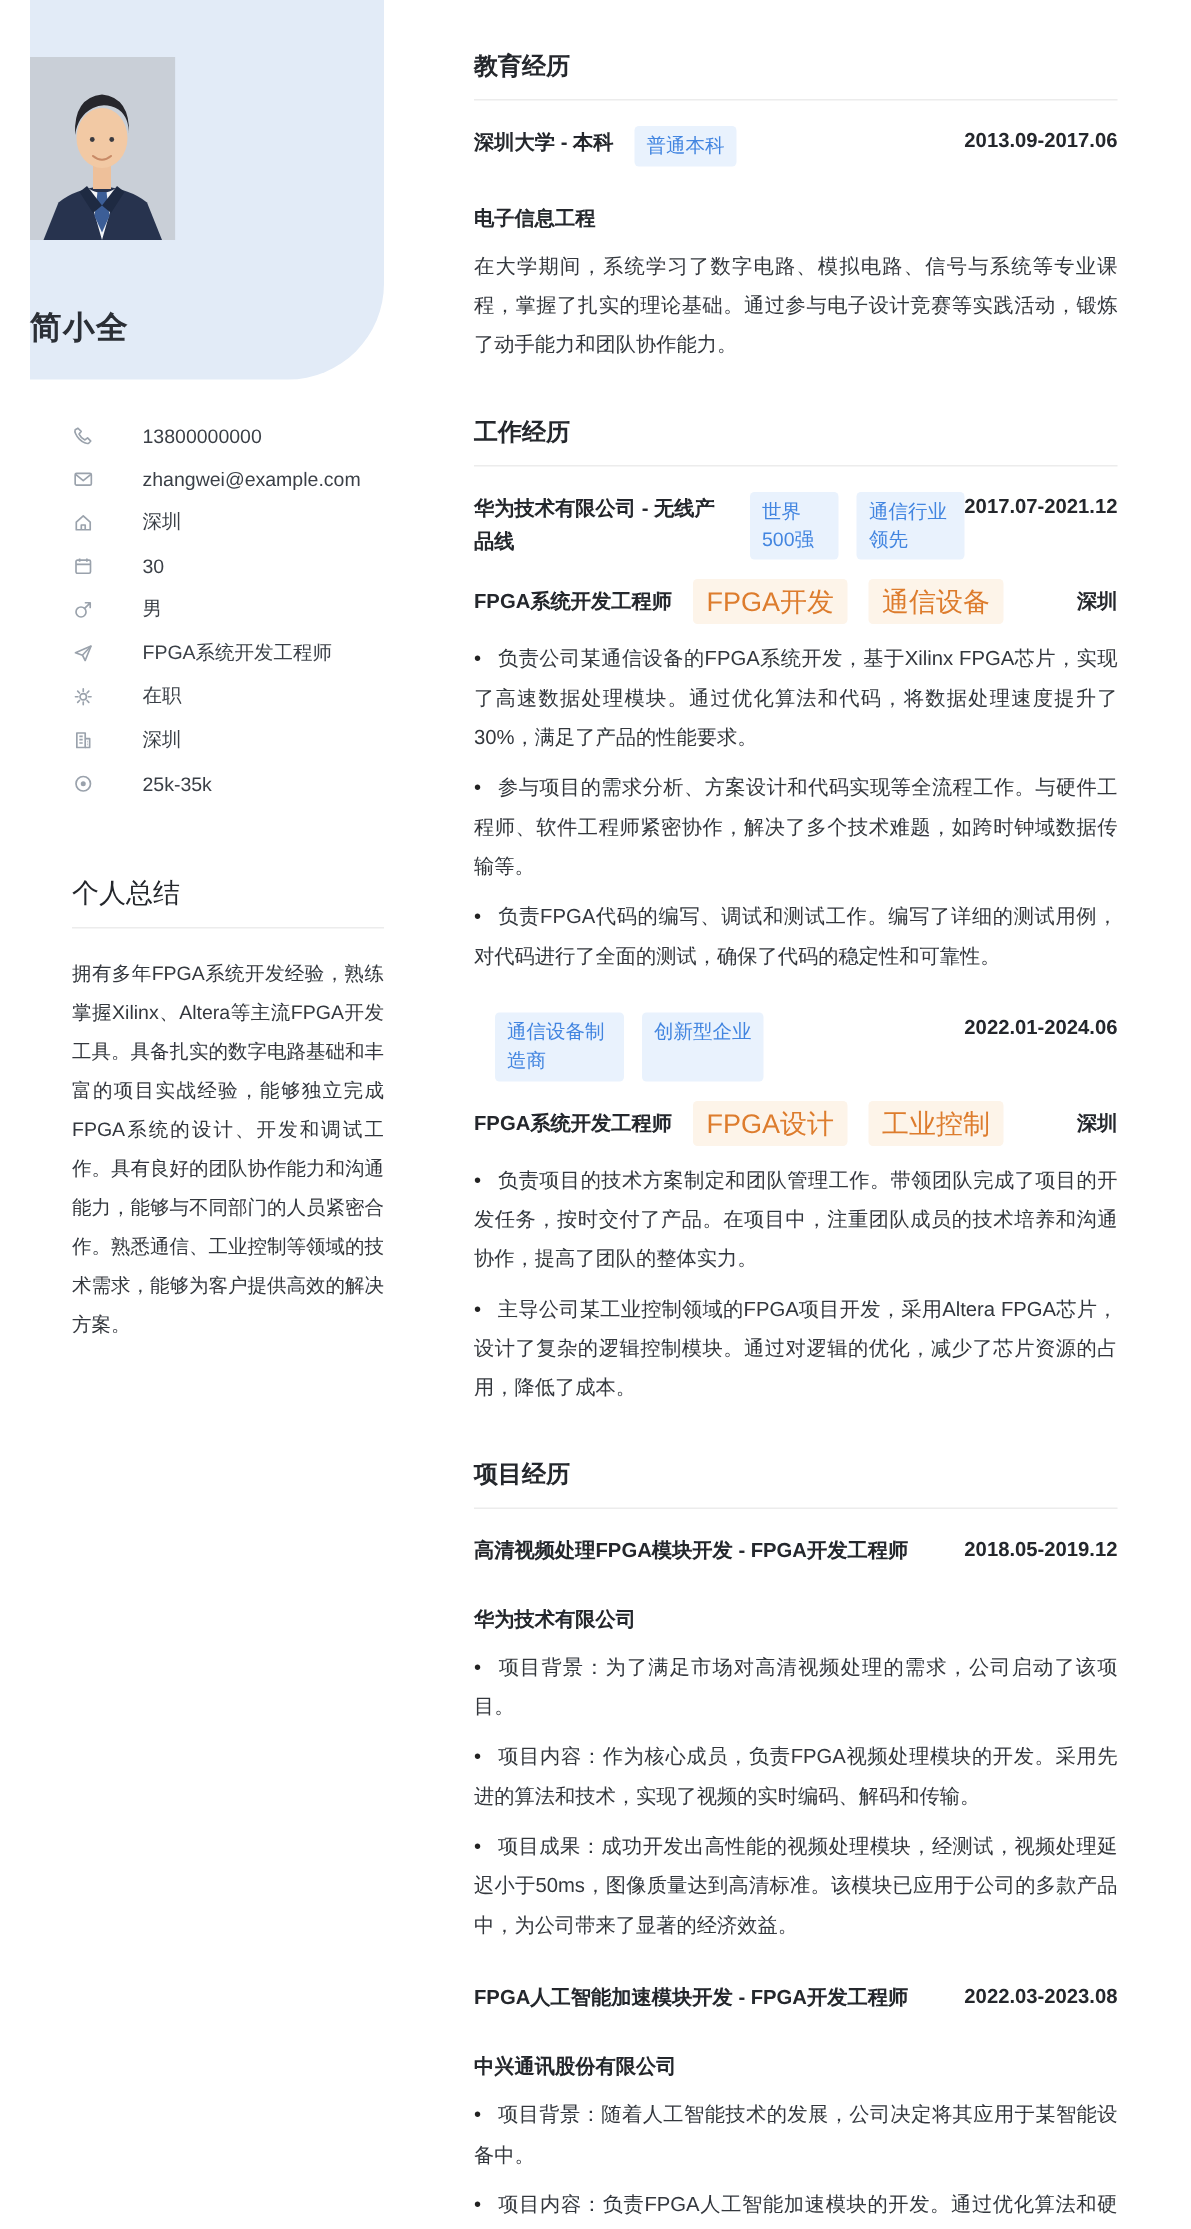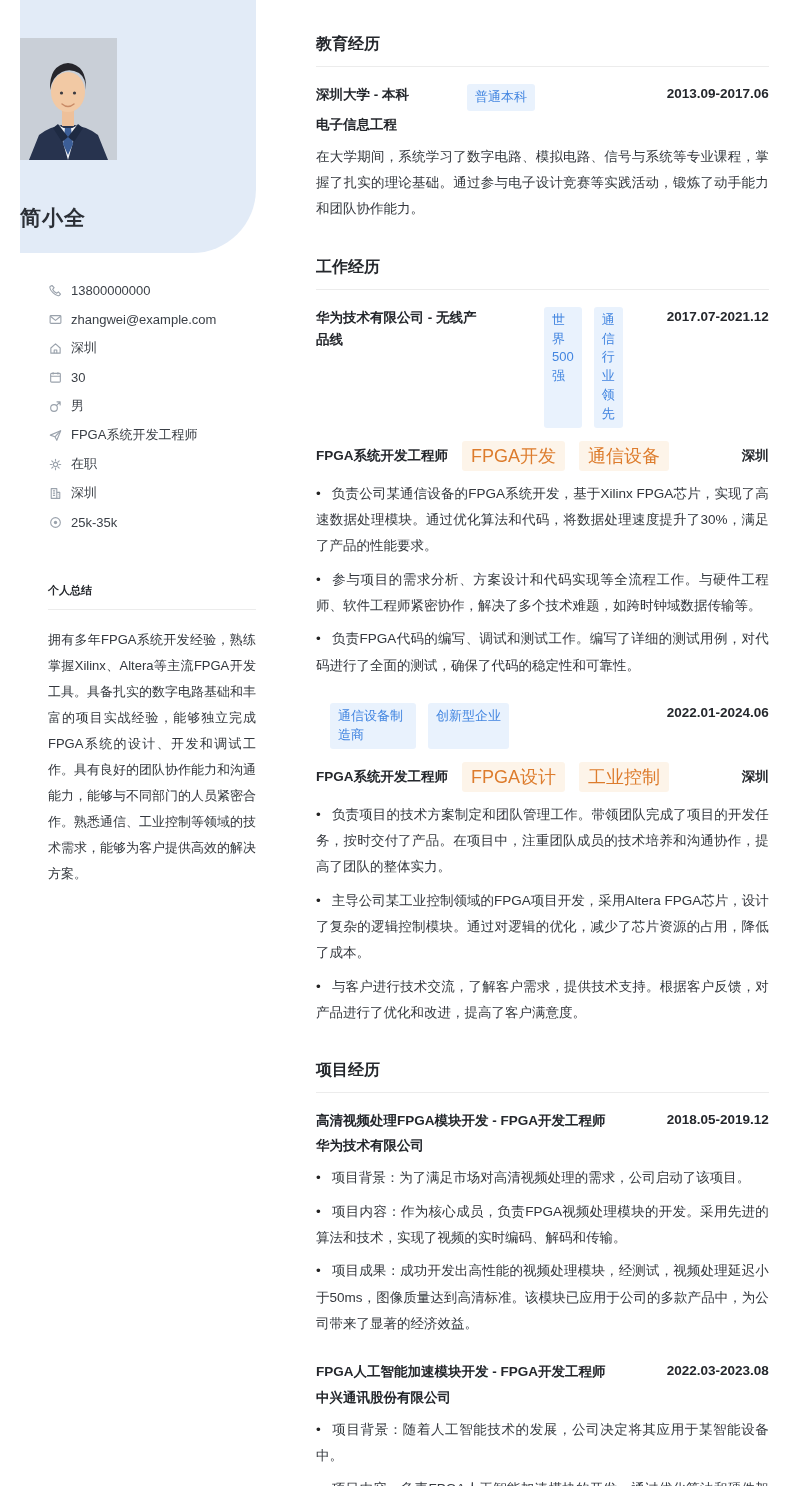--- a/index.html
+++ b/index.html
@@ -25,59 +25,59 @@
     background:var(--sidebar-bg);
     border-radius:0 0 64px 0;
     padding:38px 0 21px 0;
     display:flex;flex-direction:column;align-items:flex-start;
   }
   .photo{width:97px;height:122px;overflow:hidden;display:block;}
   .person-name{
     margin-top:44px;font-size:21px;font-weight:bold;color:#2b2f36;letter-spacing:1px;
   }
   .contact-list{margin:30px 0 0 28px;}
-  .contact-item{display:flex;align-items:center;margin-bottom:15px;height:14px;}
+  .contact-item{display:flex;align-items:center;margin-bottom:15px;height:14px;gap:24px;}
   .contact-item .cicon{width:14px;height:14px;flex:none;display:flex;align-items:center;justify-content:center;}
   .contact-item .cicon svg{display:block;}
   .contact-item .cvalue{margin-left:9px;font-size:13px;color:#3a3f46;}
   .side-section-title{
-    margin:54px 0 0 28px;font-size:11px;font-weight:bold;color:var(--text-strong);
+    margin:54px 0 0 28px;font-size:18px;font-weight:normal;color:var(--text-strong);
     padding-bottom:11px;border-bottom:1px solid var(--divider);margin-right:0;
   }
   .summary-text{
     margin:17px 0 0 28px;font-size:13px;line-height:2.0;color:var(--text-main);
     text-align:justify;
   }
 
   
   .main{flex:1;margin-left:60px;padding-top:34px;}
   .section{margin-bottom:34px;}
   .section-title{
     font-size:16px;font-weight:bold;color:var(--text-strong);
     padding-bottom:11px;border-bottom:1px solid var(--divider);margin-bottom:17px;
   }
   .entry{margin-bottom:24px;}
-  .entry-head{display:flex;align-items:flex-start;gap:44px;}
+  .entry-head{display:flex;align-items:flex-start;}
   .entry-title{font-weight:bold;color:var(--text-strong);font-size:13.5px;line-height:1.65;width:170px;flex:none;}
   .entry-title.wide{width:auto;flex:none;}
   .entry-badges{display:flex;gap:12px;margin-left:14px;}
   .badge{
     background:var(--blue-badge-bg);color:var(--blue-badge-text);
     font-size:13px;line-height:1.45;padding:4px 8px;border-radius:3px;max-width:86px;
   }
   .badge.nowrap{max-width:none;white-space:nowrap;}
   .entry-date{margin-left:auto;font-weight:bold;color:var(--text-strong);white-space:nowrap;font-size:13.5px;padding-top:2px;}
   .role-row{display:flex;align-items:center;margin-top:13px;}
   .role{font-weight:bold;color:var(--text-strong);}
   .tag{
     background:var(--orange-tag-bg);color:var(--orange-tag-text);
     font-size:18px;padding:3px 9px;border-radius:3px;margin-left:14px;white-space:nowrap;
   }
   .location{margin-left:auto;font-weight:bold;color:var(--text-strong);}
-  .subhead{font-weight:bold;color:var(--text-strong);margin-top:5px;}
+  .subhead{font-weight:bold;color:var(--text-strong);margin-top:26px;}
   .para{line-height:1.95;margin-top:10px;text-align:justify;}
   .bullets{margin-top:10px;}
   .bullet{line-height:1.95;margin-bottom:7px;text-align:justify;}
   .bullet::before{content:"•";margin-right:11px;color:#222;}
 </style>
 </head>
 <body>
 
 <div class="page">
 
@@ -241,21 +241,20 @@
         </div>
         <div class="role-row">
           <span class="role">FPGA系统开发工程师</span>
           <span class="tag">FPGA设计</span>
           <span class="tag">工业控制</span>
           <span class="location">深圳</span>
         </div>
         <div class="bullets">
           <p class="bullet">负责项目的技术方案制定和团队管理工作。带领团队完成了项目的开发任务，按时交付了产品。在项目中，注重团队成员的技术培养和沟通协作，提高了团队的整体实力。</p>
           <p class="bullet">主导公司某工业控制领域的FPGA项目开发，采用Altera FPGA芯片，设计了复杂的逻辑控制模块。通过对逻辑的优化，减少了芯片资源的占用，降低了成本。</p>
-          <p class="bullet">与客户进行技术交流，了解客户需求，提供技术支持。根据客户反馈，对产品进行了优化和改进，提高了客户满意度。</p>
         </div>
       </div>
     </section>
 
     <section class="section">
       <div class="section-title">项目经历</div>
 
       <div class="entry">
         <div class="entry-head">
           <span class="entry-title wide">高清视频处理FPGA模块开发 - FPGA开发工程师</span>

